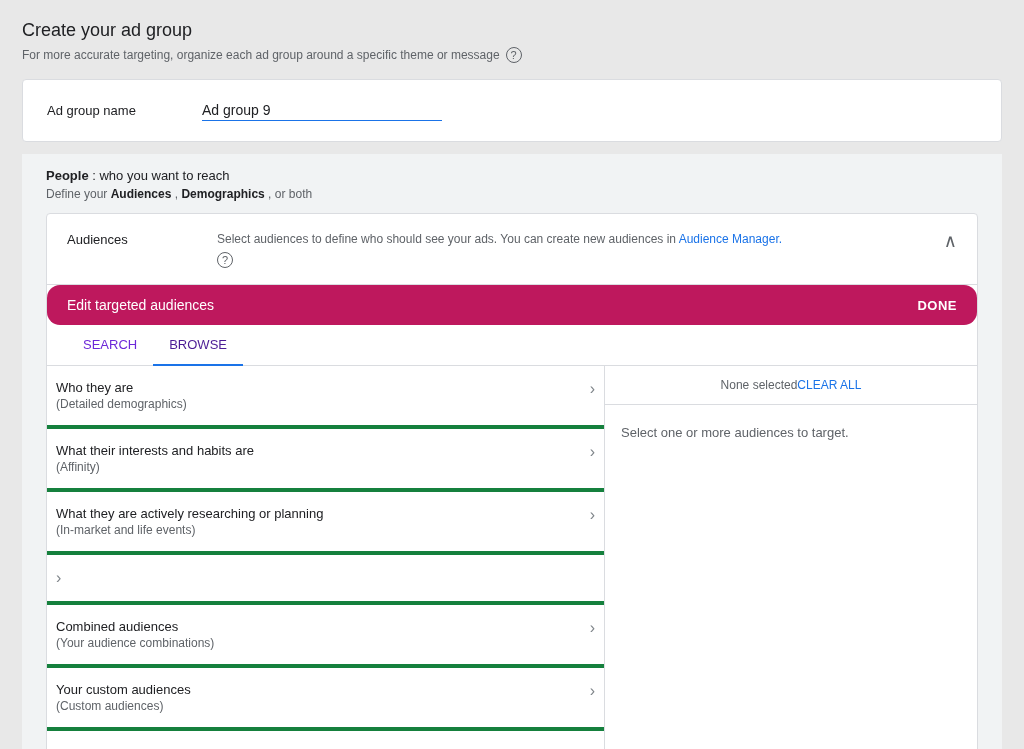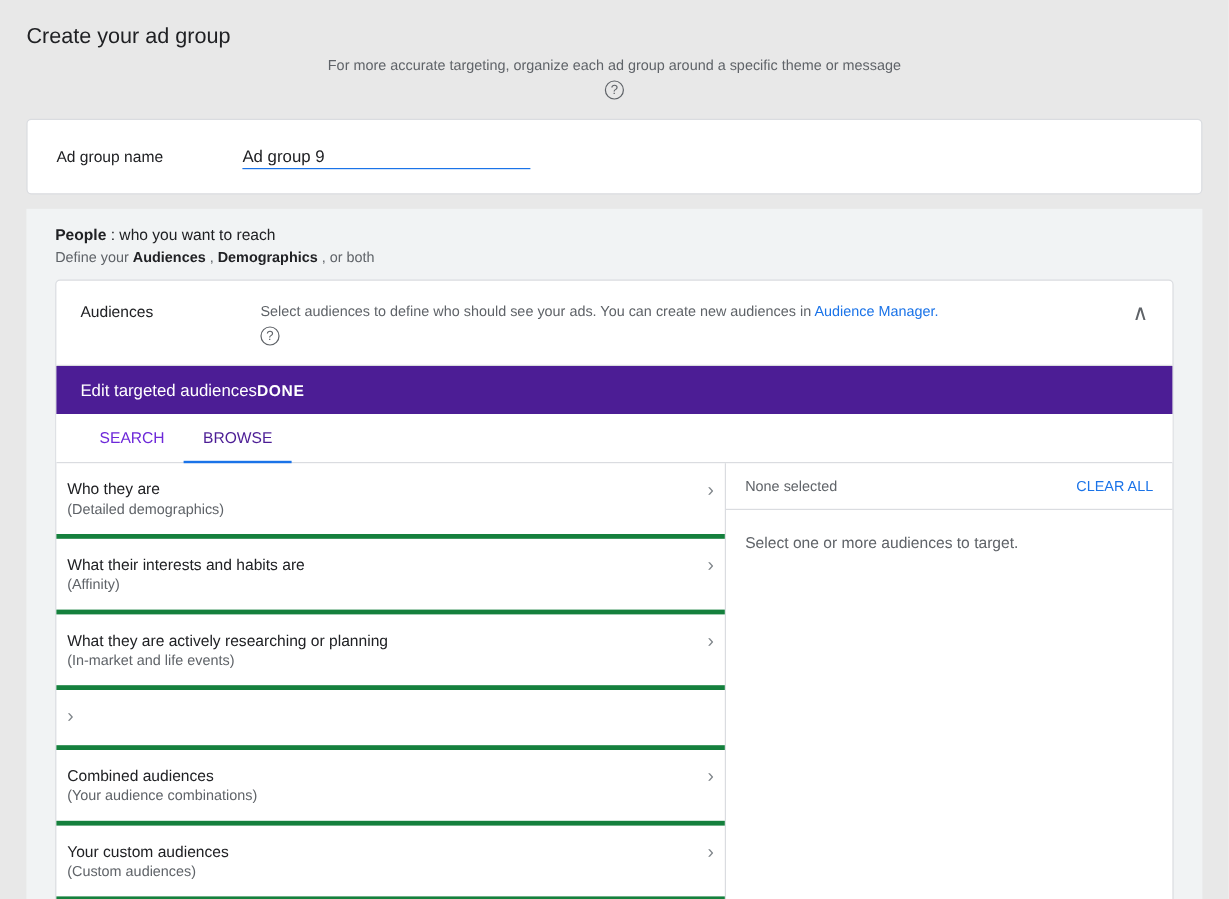--- a/index.html
+++ b/index.html
@@ -21,21 +21,20 @@
       color: #202124;
       margin-bottom: 6px;
     }
     .page-subtitle {
       font-size: 12px;
       color: #5f6368;
       margin-bottom: 16px;
       display: flex;
       align-items: center;
       gap: 6px;
-      flex-direction: column;
     }
     .help-icon {
       width: 16px;
       height: 16px;
       border-radius: 50%;
       border: 1.5px solid #5f6368;
       display: inline-flex;
       align-items: center;
       justify-content: center;
       font-size: 11px;
@@ -131,25 +130,27 @@
       cursor: pointer;
       font-size: 18px;
       margin-left: auto;
     }
 
     
     .edit-panel {
       border-top: 1px solid #dadce0;
     }
     .edit-panel-header {
-      background: #4c1d95;
+      background: #be185d;
       color: #fff;
       display: flex;
       align-items: center;
+      justify-content: space-between;
       padding: 12px 20px;
+      border-radius: 13px;
     }
     .edit-panel-title {
       font-size: 14px;
       font-weight: 500;
     }
     .done-button {
       font-size: 13px;
       font-weight: 700;
       color: #fff;
       cursor: pointer;
@@ -195,21 +196,21 @@
     }
     .right-panel {
       flex: 1;
       padding: 0;
     }
 
     
     .right-panel-header {
       display: flex;
       align-items: center;
-      justify-content: space-between;
+      justify-content: center;
       padding: 12px 16px;
       border-bottom: 1px solid #dadce0;
     }
     .none-selected {
       font-size: 12px;
       color: #5f6368;
     }
     .clear-all-btn {
       font-size: 12px;
       color: #1a73e8;

